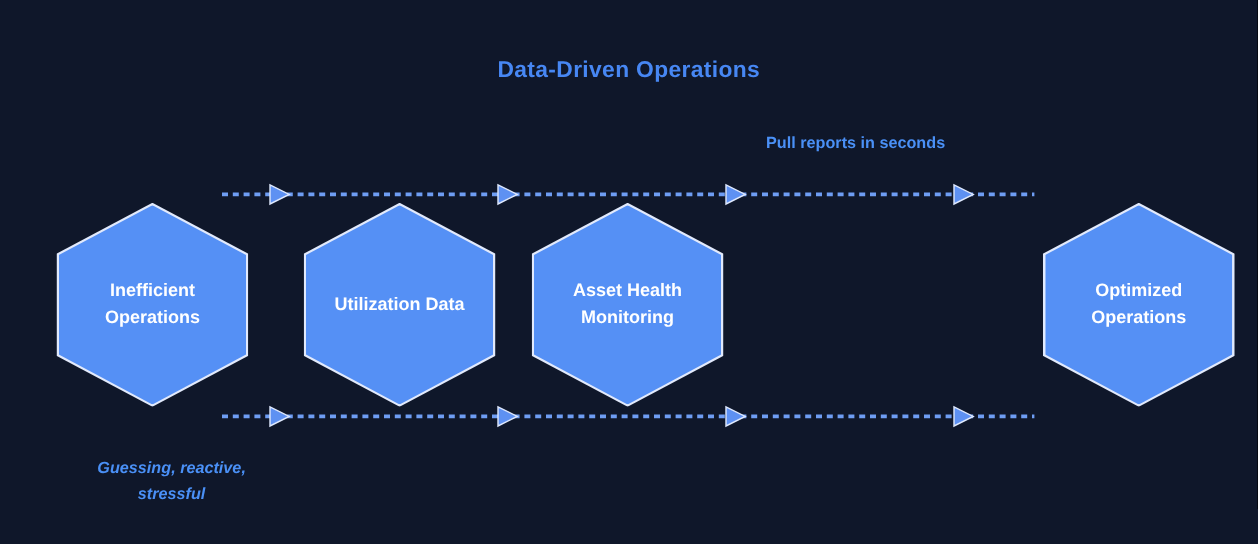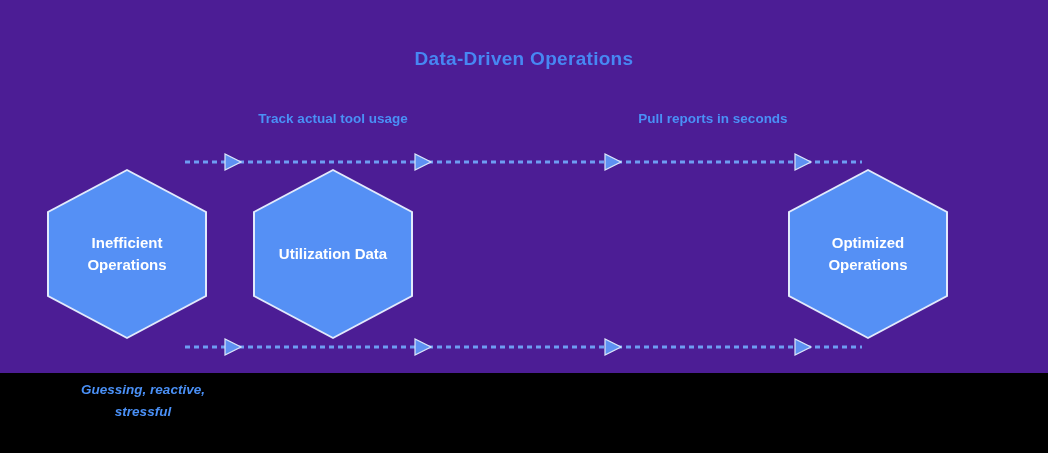--- a/index.html
+++ b/index.html
@@ -8,22 +8,22 @@
     background: #000000;
     width: 1048px;
     height: 453px;
     overflow: hidden;
     font-family: "Liberation Sans", sans-serif;
     font-weight: 700;
   }
   .canvas {
     position: relative;
     width: 1048px;
-    height: 373px;
-    background: #4c1d95;
+    height: 453px;
+    background: #0f172a;
   }
   .title {
     position: absolute;
     top: 48px;
     left: 0;
     width: 1048px;
     text-align: center;
     font-size: 19px;
     letter-spacing: 0.3px;
     color: #4787f3;
@@ -64,21 +64,21 @@
     top: 169px;
     width: 160px;
     height: 170px;
     clip-path: polygon(50% 0, 100% 25%, 100% 75%, 50% 100%, 0 75%, 0 25%);
     background: #e2eafc;
   }
   .hx-0 { left: 47px; }
   .hx-1 { left: 253px; }
   .hx-2 { left: 443px; }
   .hx-3 { left: 633px; }
-  .hx-4 { left: 788px; }
+  .hx-4 { left: 869px; }
   .hex-in {
     position: absolute;
     inset: 2px;
     clip-path: polygon(50% 0, 100% 25%, 100% 75%, 50% 100%, 0 75%, 0 25%);
     background: #5590f5;
     display: flex;
     align-items: center;
     justify-content: center;
   }
   .hex-label {
@@ -101,21 +101,20 @@
   .cap-0 { left: 48px; top: 379px; font-style: italic; }
   .cap-4 { left: 808px; top: 362px; }
 </style>
 </head>
 <body>
 
 <div class="canvas">
 
   <div class="title">Data-Driven Operations</div>
 
-  <div class="toplabel tl-1">Track actual tool usage</div>
   <div class="toplabel tl-3">Pull reports in seconds</div>
 
   <svg class="flow flow-top" viewBox="0 0 1048 20">
     <line class="dashline" x1="185" y1="10" x2="862" y2="10"></line>
     <polygon class="arrowhead" points="225,2 225,18 241,10"></polygon>
     <polygon class="arrowhead" points="415,2 415,18 431,10"></polygon>
     <polygon class="arrowhead" points="605,2 605,18 621,10"></polygon>
     <polygon class="arrowhead" points="795,2 795,18 811,10"></polygon>
   </svg>
 
@@ -131,20 +130,26 @@
     <div class="hex-in">
       <span class="hex-label">Inefficient
 Operations</span>
     </div>
   </div>
   <div class="hex hx-1">
     <div class="hex-in">
       <span class="hex-label">Utilization Data</span>
     </div>
   </div>
+  <div class="hex hx-2">
+    <div class="hex-in">
+      <span class="hex-label">Asset Health
+Monitoring</span>
+    </div>
+  </div>
   <div class="hex hx-4">
     <div class="hex-in">
       <span class="hex-label">Optimized
 Operations</span>
     </div>
   </div>
 
   <div class="caption cap-0">Guessing, reactive,
 stressful</div>
 

